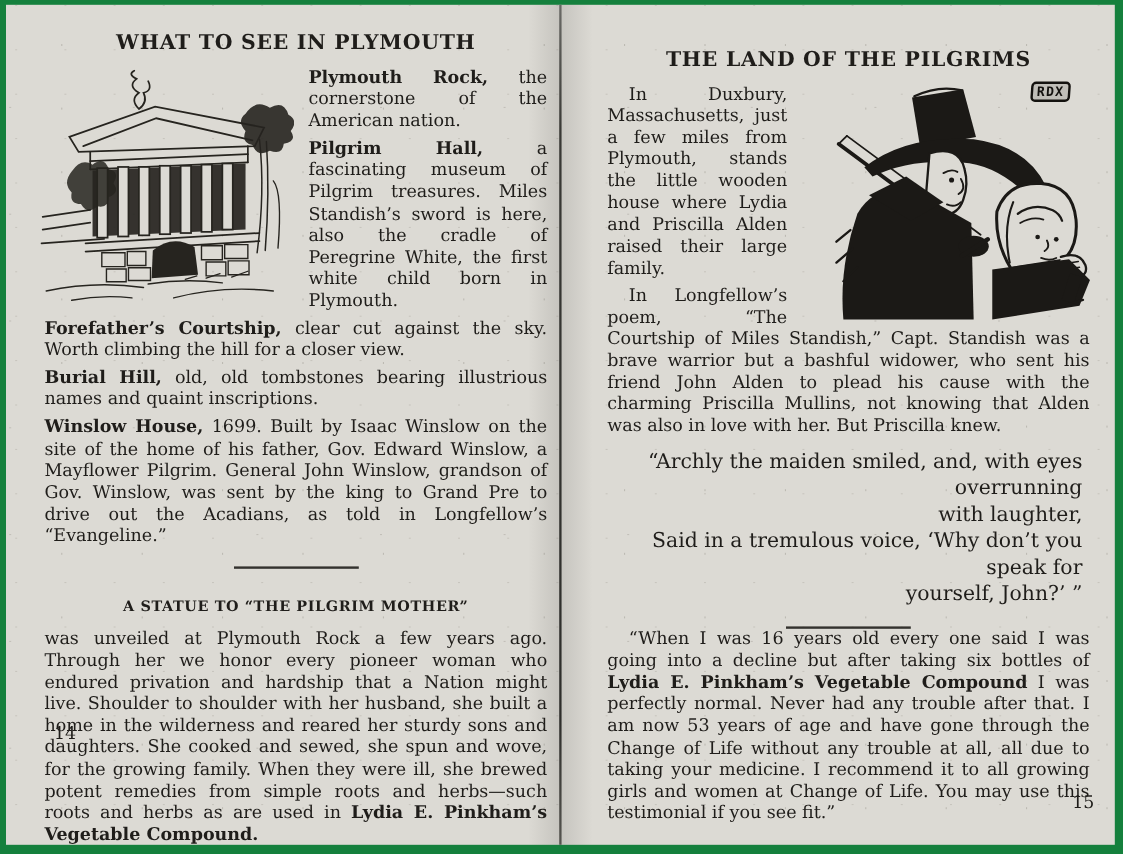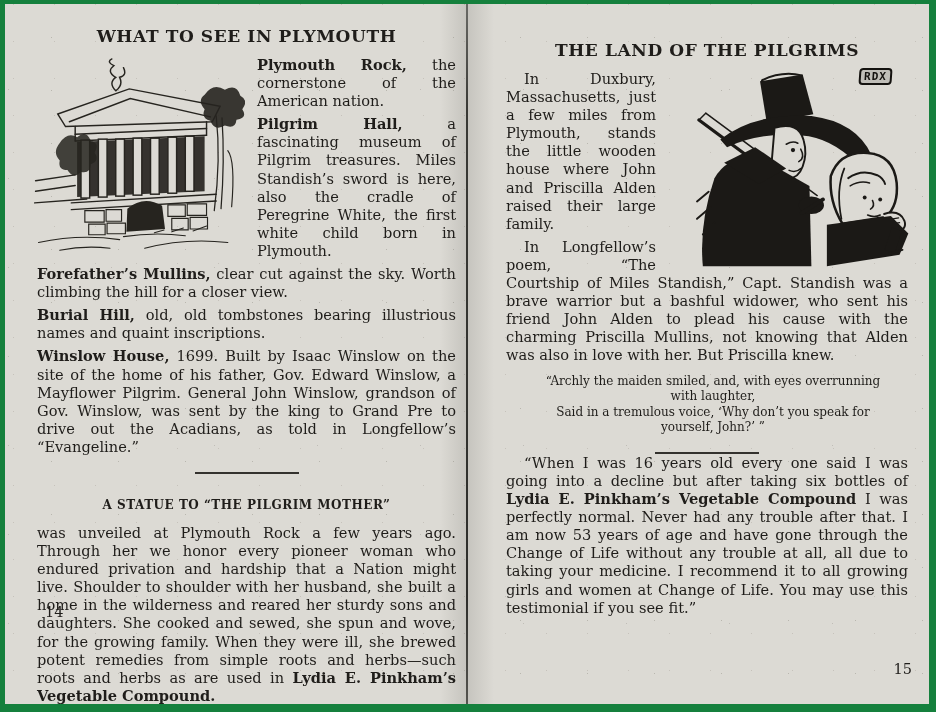--- a/index.html
+++ b/index.html
@@ -26,21 +26,21 @@
   p{margin:0 0 5px 0;font-size:14.6px;line-height:1.24;text-align:justify;}
   .b{font-weight:bold;}
   .lead{font-weight:bold;}
   .illus-left{float:left;width:216px;height:198px;margin:2px 12px 2px -8px;}
   .illus-right{float:right;width:252px;height:202px;margin:-4px -10px 4px 10px;}
   .divider{width:104px;height:2px;background:#34322e;margin:16px auto 0 auto;}
   .pagenum{position:absolute;font-size:14.5px;font-weight:normal;}
   .pn-left{left:40px;top:600px;}
   .pn-right{right:22px;top:618px;margin-top:39px;}
   .indent{text-indent:18px;}
-  .poem{text-align:center;font-size:12px;line-height:1.3;margin:9px 6px 9px 18px;}
+  .poem{text-align:right;font-size:17px;line-height:1.3;margin:9px 6px 9px 18px;}
   .stamp{position:absolute;right:42px;top:64px;font-size:11px;font-weight:bold;letter-spacing:1px;
          color:#14120f;border:2px solid #14120f;border-radius:4px;padding:0 3px;
          background:rgba(20,18,15,.14);transform:skewX(-4deg);font-family:"DejaVu Sans Mono","Liberation Mono",monospace;}
   .clear{clear:both;}
 </style>
 </head>
 <body>
 
 <div class="photo">
   <div class="spread">
@@ -82,21 +82,21 @@
           <path d="M180 38 q9 -13 21 -5 q12 -7 16 6 q9 5 2 14 q6 9 -6 11 q-1 10 -12 6 q-11 6 -15 -5 q-10 -2 -6 -12 q-8 -9 0 -15 Z" fill="#26241f" stroke="none" opacity=".9"></path>
           <path d="M204 96 q8 10 4 58" stroke-width="1.2"></path>
 
           <path d="M8 191 q42 -9 84 -3 M118 197 q42 -11 86 -6 M96 185 q32 -5 64 -1 M30 199 q26 -5 52 -2" stroke-width="1.2"></path>
           <path d="M128 181 l10 -3 m8 2 l12 -4 m10 3 l14 -5" stroke-width="1.1"></path>
         </g>
       </svg>
 
       <p><span class="lead">Plymouth Rock,</span><span> the cornerstone of the American nation.</span></p>
       <p><span class="lead">Pilgrim Hall,</span><span> a fascinating museum of Pilgrim treasures. Miles Standish’s sword is here, also the cradle of Peregrine White, the first white child born in Plymouth.</span></p>
-      <p><span class="lead">Forefather’s Mullins,</span><span> clear cut against the sky. Worth climbing the hill for a closer view.</span></p>
+      <p><span class="lead">Forefather’s Courtship,</span><span> clear cut against the sky. Worth climbing the hill for a closer view.</span></p>
       <p><span class="lead">Burial Hill,</span><span> old, old tombstones bearing illustrious names and quaint inscriptions.</span></p>
       <p class="clear"><span class="lead">Winslow House,</span><span> 1699. Built by Isaac Winslow on the site of the home of his father, Gov. Edward Winslow, a Mayflower Pilgrim. General John Winslow, grandson of Gov. Winslow, was sent by the king to Grand Pre to drive out the Acadians, as told in Longfellow’s “Evangeline.”</span></p>
 
       <div class="divider"></div>
 
       <h2>A STATUE TO “THE PILGRIM MOTHER”</h2>
       <p><span>was unveiled at Plymouth Rock a few years ago. Through her we honor every pioneer woman who endured privation and hardship that a Nation might live. Shoulder to shoulder with her husband, she built a home in the wilderness and reared her sturdy sons and daughters. She cooked and sewed, she spun and wove, for the growing family. When they were ill, she brewed potent remedies from simple roots and herbs—such roots and herbs as are used in </span><span class="b">Lydia E. Pinkham’s Vegetable Compound.</span></p>
 
       <div class="pagenum pn-left">14</div>
     </div>
@@ -143,21 +143,21 @@
           <path d="M225 151 q16 -5 21 7 q3 9 -8 11 l-16 3" fill="#dcdad4" stroke-width="2"></path>
           <path d="M228 157 l12 -2 m-11 7 l12 -2" stroke-width="1.3"></path>
 
           <path d="M166 162 l66 -9 l18 18 l-9 22 l-75 12 z" fill="#1b1916" stroke="none"></path>
 
           <rect x="229" y="166" width="11" height="24" fill="#1b1916" stroke="none" transform="rotate(18 234 178)"></rect>
           <path d="M230 192 l14 -4" stroke-width="2"></path>
         </g>
       </svg>
 
-      <p class="indent">In Duxbury, Massachusetts, just a few miles from Plymouth, stands the little wooden house where John and Priscilla Alden raised their large family.</p>
+      <p class="indent">In Duxbury, Massachusetts, just a few miles from Plymouth, stands the little wooden house where Lydia and Priscilla Alden raised their large family.</p>
       <p class="indent">In Longfellow’s poem, “The Courtship of Miles Standish,” Capt. Standish was a brave warrior but a bashful widower, who sent his friend John Alden to plead his cause with the charming Priscilla Mullins, not knowing that Alden was also in love with her. But Priscilla knew.</p>
 
       <div class="poem clear">“Archly the maiden smiled, and, with eyes overrunning<br>with laughter,<br>Said in a tremulous voice, ‘Why don’t you speak for<br>yourself, John?’ ”</div>
 
 
       <div class="divider"></div>
 
       <p class="indent"><span>“When I was 16 years old every one said I was going into a decline but after taking six bottles of </span><span class="b">Lydia E. Pinkham’s Vegetable Compound</span><span> I was perfectly normal. Never had any trouble after that. I am now 53 years of age and have gone through the Change of Life without any trouble at all, all due to taking your medicine. I recommend it to all growing girls and women at Change of Life. You may use this testimonial if you see fit.”</span></p>
 
       <div class="pagenum pn-right">15</div>

